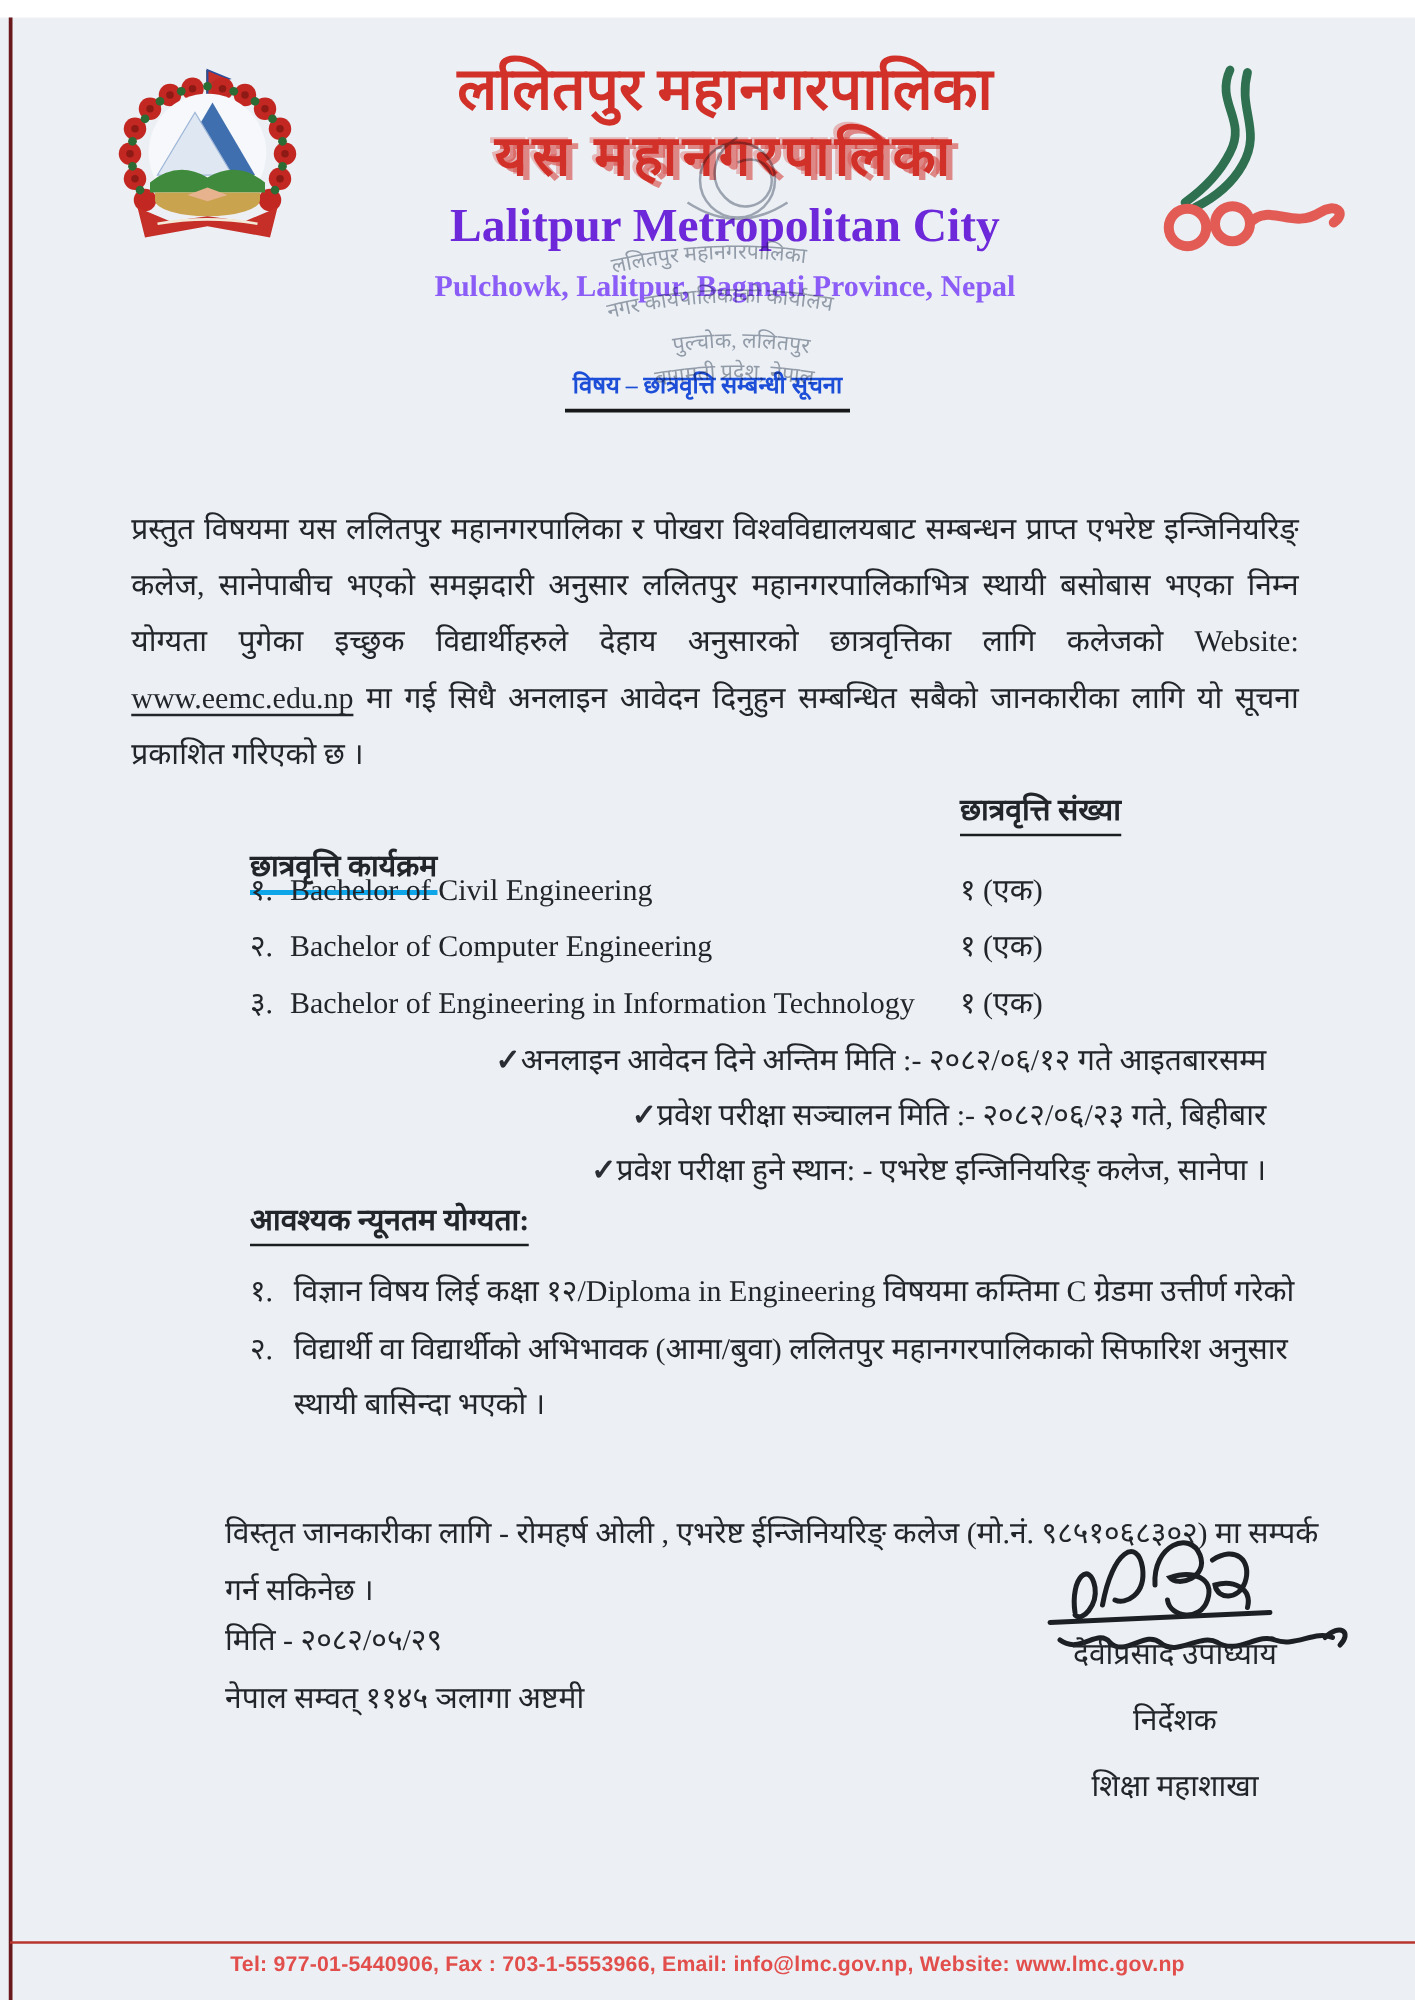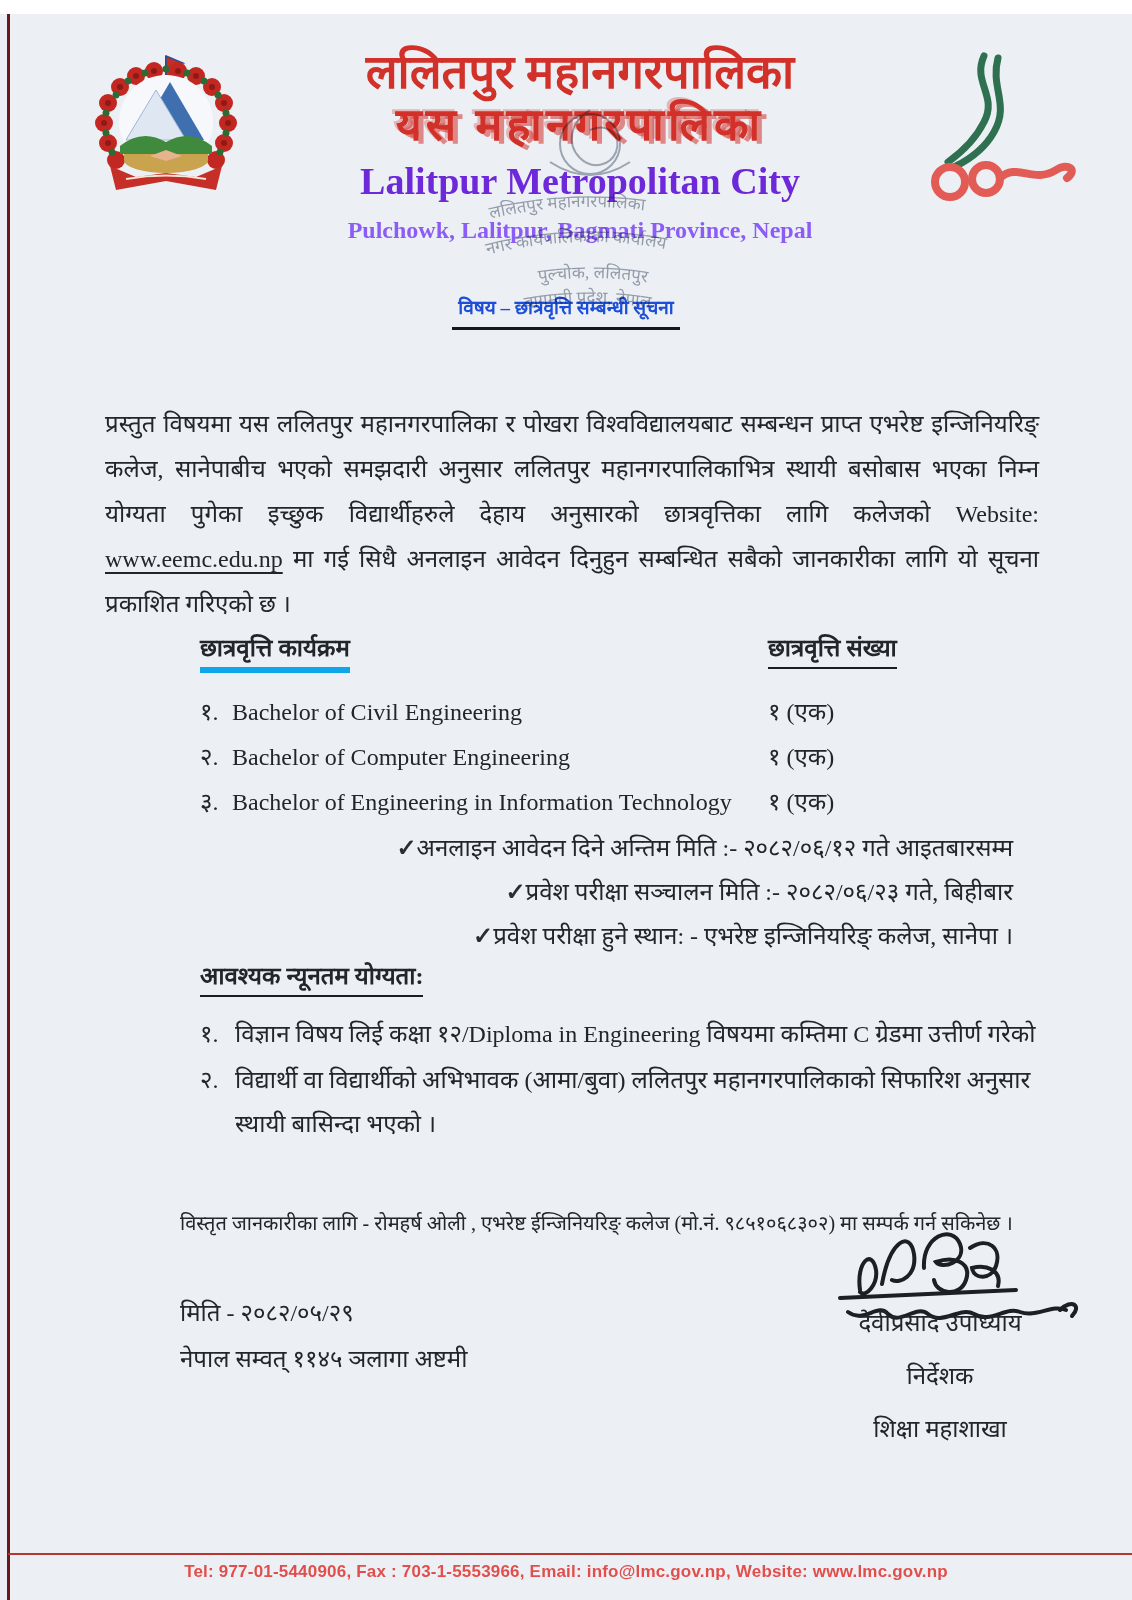--- a/index.html
+++ b/index.html
@@ -37,21 +37,21 @@
 
   
   .intro{
     position:absolute;left:105px;top:378px;width:934px;
     font-size:24px;line-height:45px;text-align:justify;
   }
   .weblink{text-decoration:underline;text-underline-offset:5px;}
 
   
   .tbl-headers{position:absolute;left:0;top:630px;width:1132px;font-size:24px;font-weight:bold;}
-  .tbl-h1{position:absolute;left:200px;border-bottom:6px solid #0ea5e9;padding-bottom:4px;}
+  .tbl-h1{position:absolute;left:200px;border-bottom:4px solid #0ea5e9;padding-bottom:4px;margin-top:45px;}
   .tbl-h2{position:absolute;left:768px;border-bottom:2px solid #1b1c1e;padding-bottom:4px;}
   .tbl-rows{position:absolute;left:200px;top:694px;width:860px;font-size:24px;}
   .sch-row{position:relative;height:45px;}
   .sch-num{display:inline-block;width:32px;}
   .sch-count{position:absolute;left:568px;top:0;}
 
   
   .checks{position:absolute;left:253px;top:830px;width:760px;font-size:24px;}
   .check-item{position:relative;height:44px;text-align:right;}
   .check-mark{display:inline-block;width:32px;color:#2a2d33;font-weight:bold;}
@@ -59,21 +59,21 @@
   
   .qual-heading{
     position:absolute;left:200px;top:958px;font-size:24px;font-weight:bold;
     border-bottom:2px solid #1b1c1e;padding-bottom:4px;
   }
   .quals{position:absolute;left:200px;top:1012px;width:840px;font-size:24px;line-height:44px;}
   .qual-item{display:flex;margin-bottom:2px;}
   .qual-num{width:35px;flex:none;}
 
   
-  .contact{position:absolute;left:180px;top:1180px;width:890px;font-size:20px;line-height:46px;}
+  .contact{position:absolute;left:180px;top:1180px;width:890px;font-size:24px;line-height:46px;}
 
   
   .date-block{position:absolute;left:180px;top:1290px;font-size:24px;line-height:46px;}
   .sig-svg{position:absolute;left:820px;top:1218px;width:270px;height:110px;}
   .sig-block{position:absolute;left:820px;top:1305px;width:240px;text-align:center;font-size:24px;}
   .sig-name{margin:0 0 20px 0;}
   .sig-title{margin:0 0 20px 0;}
   .sig-dept{margin:0;}
 
   

